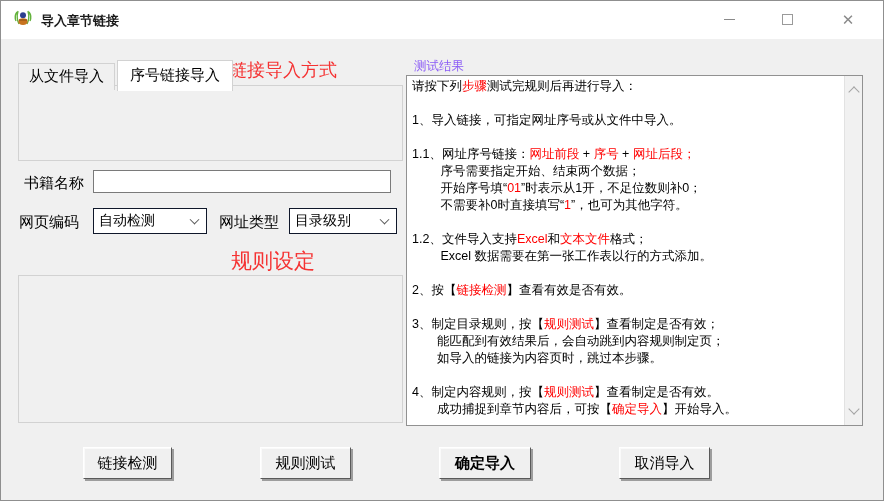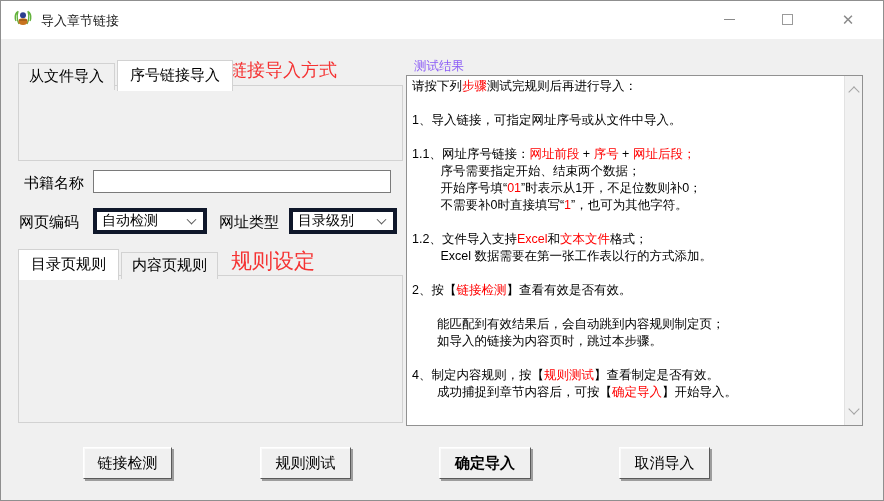--- a/index.html
+++ b/index.html
@@ -1,36 +1,36 @@
 <!DOCTYPE html>
 <html style="--ann-red: #f53232; --rich-red: #ff0000;"><head>
 <meta charset="utf-8">
 <style>
   html,body { margin:0; padding:0; background:#d8d8d8; font-family:"Liberation Sans","DejaVu Sans",sans-serif; }
   .window { position:relative; width:884px; height:501px; background:#f0f0f0; border:1px solid #8f8f8f; box-sizing:border-box; overflow:hidden; }
-  .titlebar { position:absolute; left:0; top:0; width:100%; height:38px; background:#ffffff; }
+  .titlebar { position:absolute; left:0; top:0; width:100%; height:38px; background:#ffffff;font-weight:bold; }
   .app-icon { position:absolute; left:12px; top:8px; width:20px; height:20px; }
   .title-text { position:absolute; left:40px; top:11px; font-size:13px; color:#1a1a1a; white-space:nowrap; }
   .cap-btn { position:absolute; top:0; width:46px; height:36px; display:flex; align-items:center; justify-content:center; color:#7f7f7f; }
   .cap-min-glyph { width:11px; height:0; border-top:1px solid #8a8a8a; }
   .cap-max-glyph { width:9px; height:9px; border:1px solid #9a9a9a; background:transparent; }
   .cap-close-glyph { font-size:15px; color:#8a8a8a; line-height:15px; }
 
   .lbl { position:absolute; font-size:15px; color:#000; white-space:nowrap; }
   .lbl-sm { position:absolute; font-size:12.5px; color:#8b5cf6; white-space:nowrap; }
   .red-note { position:absolute; color:var(--ann-red); white-space:nowrap; }
 
   .tabs { position:absolute; display:flex; align-items:flex-end; z-index:2; }
   .tab { border:1px solid #d2d2d2; border-bottom:none; background:#f0f0f0; color:#000; font-size:15px; padding:3px 10px 4px; margin-right:2px; white-space:nowrap; }
   .tab.active { background:#ffffff; padding:5px 12px 6px; position:relative; top:1px; z-index:3; }
 
   .pane { position:absolute; border:1px solid #d2d2d2; background:#f0f0f0; z-index:1; }
 
   .tbx { position:absolute; box-sizing:border-box; border:1px solid #7a7a7a; background:#fff; font-size:12px; padding:2px 4px; font-family:"Liberation Sans","DejaVu Sans",sans-serif; }
-  .combo { position:absolute; box-sizing:border-box; border:4px solid #0f172a; background:#fff; }
+  .combo { position:absolute; box-sizing:border-box; border:1px solid #0f172a; background:#fff; }
   .combo .val { position:absolute; left:5px; top:50%; transform:translateY(-50%); font-size:14px; white-space:nowrap; }
   .chev { position:absolute; right:8px; top:50%; width:6px; height:6px; border-right:1.6px solid #5a5a5a; border-bottom:1.6px solid #5a5a5a; transform:translateY(-70%) rotate(45deg); }
 
   .spin-col { position:absolute; right:1px; top:1px; bottom:1px; width:15px; background:#fff; display:flex; flex-direction:column; align-items:center; justify-content:space-around; }
   .tri-up { width:0; height:0; border-left:4px solid transparent; border-right:4px solid transparent; border-bottom:5px solid #3c3c3c; }
   .tri-down { width:0; height:0; border-left:4px solid transparent; border-right:4px solid transparent; border-top:5px solid #3c3c3c; }
 
   .checkbox { position:absolute; width:13px; height:13px; background:#fff; border:1px solid #707070; box-sizing:border-box; }
 
   .btn { position:absolute; box-sizing:border-box; background:#f0f0f0; border:1px solid; border-color:#ffffff #5a5a5a #5a5a5a #ffffff; box-shadow:2px 2px 0 rgba(90,90,90,0.55), inset 1px 1px 0 #fafafa; font-size:15px; color:#000; display:flex; align-items:center; justify-content:center; white-space:nowrap; font-family:"Liberation Sans","DejaVu Sans",sans-serif; }
@@ -99,24 +99,20 @@
   <div class="combo" style="left:92px; top:207px; width:114px; height:26px;">
     <span class="val">自动检测</span>
     <span class="chev"></span>
   </div>
   <div class="lbl" style="left:218px; top:212px;">网址类型</div>
   <div class="combo" style="left:288px; top:207px; width:108px; height:26px;">
     <span class="val">目录级别</span>
     <span class="chev"></span>
   </div>
 
-  <div class="tabs" style="left:17px; top:247px;">
-    <div class="tab active">目录页规则</div>
-    <div class="tab">内容页规则</div>
-  </div>
   <div class="red-note" style="left:230px; top:246px; font-size:21px;">规则设定</div>
 
   <div class="pane" style="left:17px; top:274px; width:383px; height:146px;"></div>
 
   <div class="lbl" style="left:25px; top:290px;">标签名称</div>
   <div class="combo" style="left:92px; top:286px; width:160px; height:23px;">
     <span class="val"></span>
     <span class="chev"></span>
   </div>
   <div class="checkbox" style="left:271px; top:291px;"></div>
@@ -152,20 +148,21 @@
         <div><span>1.1、网址序号链接：</span><span class="red">网址前段</span><span> + </span><span class="red">序号</span><span> + </span><span class="red">网址后段；</span></div>
         <div><span>　　 序号需要指定开始、结束两个数据；</span></div>
         <div><span>　　 开始序号填“</span><span class="red">01</span><span>”时表示从1开，不足位数则补0；</span></div>
         <div><span>　　 不需要补0时直接填写“</span><span class="red">1</span><span>”，也可为其他字符。</span></div>
         <div>&nbsp;</div>
         <div><span>1.2、文件导入支持</span><span class="red">Excel</span><span>和</span><span class="red">文本文件</span><span>格式；</span></div>
         <div><span>　　 Excel 数据需要在第一张工作表以行的方式添加。</span></div>
         <div>&nbsp;</div>
         <div><span>2、按【</span><span class="red">链接检测</span><span>】查看有效是否有效。</span></div>
         <div>&nbsp;</div>
+        <div><span>3、制定目录规则，按【</span><span class="red">规则测试</span><span>】查看制定是否有效；</span></div>
         <div><span>　　能匹配到有效结果后，会自动跳到内容规则制定页；</span></div>
         <div><span>　　如导入的链接为内容页时，跳过本步骤。</span></div>
         <div>&nbsp;</div>
         <div><span>4、制定内容规则，按【</span><span class="red">规则测试</span><span>】查看制定是否有效。</span></div>
         <div><span>　　成功捕捉到章节内容后，可按【</span><span class="red">确定导入</span><span>】开始导入。</span></div>
       </div>
     <div class="vscroll">
       <div class="scroll-chev up"></div>
       <div class="scroll-chev down"></div>
     </div>

